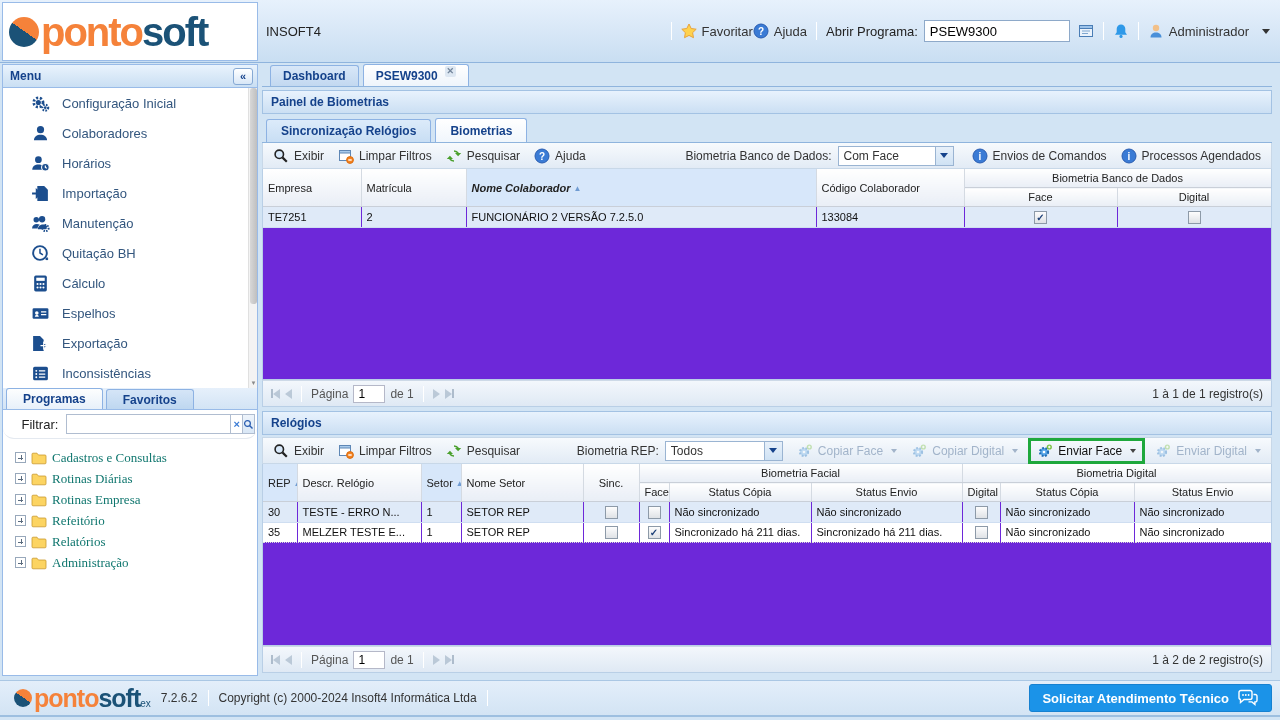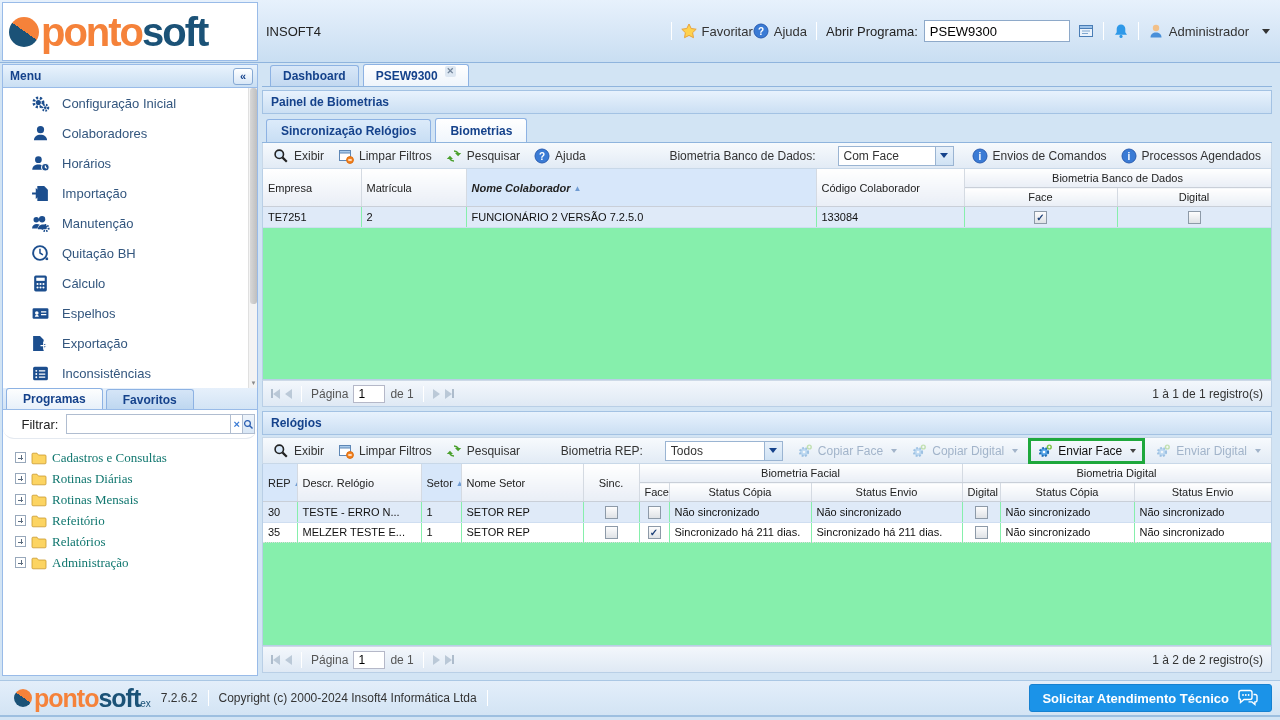--- a/index.html
+++ b/index.html
@@ -95,30 +95,30 @@
   .toolbar { display:flex; align-items:center; gap:6px; padding:0 6px;
     background:linear-gradient(#f7fafd,#e2ebf5); border:1px solid #c8d8e8; border-top:none; font-size:12px; color:#333; }
   .tb1 { height:26px; }
   .tb2 { height:27px; border-top:1px solid #c8d8e8; }
   .tb-btn { display:flex; align-items:center; gap:5px; padding:2px 4px; cursor:pointer; white-space:nowrap; }
   .tb-btn.disabled { color:#a2b4ca; cursor:default; }
   .tb-btn.disabled svg { opacity:.4; }
   .tb-caret { width:0; height:0; border-left:3.5px solid transparent; border-right:3.5px solid transparent;
     border-top:4px solid #444; margin-left:3px; }
   .tb-btn.disabled .tb-caret { border-top-color:#a2b4ca; }
-  .combo { display:flex; align-items:flex-end;margin-left:16px; }
+  .combo { display:flex; align-items:flex-end; }
   .combo-input { height:20px; border:1px solid #9ab4d2; background:#fff; font-size:12px;
     padding:0 5px; display:flex; align-items:center; }
   .combo-trigger { width:18px; height:20px; border:1px solid #9ab4d2; border-left:none;
     background:linear-gradient(#e7f0fa,#cfe2f4); display:flex; align-items:center; justify-content:center; cursor:pointer; }
   .combo-trigger:before { content:""; width:0; height:0; border-left:4px solid transparent;
     border-right:4px solid transparent; border-top:5px solid #15428b; }
   .hl-box { border:3px solid #1ea83c; display:flex; align-items:center; padding:0 2px; }
 
-  .grid { border:1px solid #b9cfe6; border-top:none; background:#86efac; overflow:hidden; }
+  .grid { border:1px solid #b9cfe6; border-top:none; background:#6d28d9; overflow:hidden; }
   .grid1 { height:211px; }
   .grid2 { height:182px; }
   table.gridtable { border-collapse:collapse; table-layout:fixed; width:1008px; font-size:11px; }
   .gridtable th { background:linear-gradient(#ffffff,#e9eef6); border-right:1px solid #d4dae2;
     border-bottom:1px solid #c9cfd8; font-weight:normal; color:#222; padding:3px 5px;
     text-align:left; white-space:nowrap; overflow:hidden; }
   .gridtable th.ctr { text-align:center; }
   .gridtable th.sorted { background:#d7e7fa; }
   .gridtable th.sorted-main { background:#d7e7fa; font-weight:bold; font-style:italic; }
   .sort-arrow { color:#6f9bd2; font-size:8px; vertical-align:1px; }
@@ -340,21 +340,21 @@
         <svg width="16" height="14" viewBox="0 0 16 14">
             <path d="M1 3.2a1 1 0 0 1 1-1h4l1.4 1.8H14a1 1 0 0 1 1 1v6.8a1 1 0 0 1-1 1H2a1 1 0 0 1-1-1z" fill="#fcd462" stroke="#c9992f" stroke-width=".8"></path>
           </svg>
         <span>Rotinas Diárias</span>
       </div>
       <div class="tree-item">
         <span class="expander"></span>
         <svg width="16" height="14" viewBox="0 0 16 14">
             <path d="M1 3.2a1 1 0 0 1 1-1h4l1.4 1.8H14a1 1 0 0 1 1 1v6.8a1 1 0 0 1-1 1H2a1 1 0 0 1-1-1z" fill="#fcd462" stroke="#c9992f" stroke-width=".8"></path>
           </svg>
-        <span>Rotinas Mensais</span>
+        <span>Rotinas Empresa</span>
       </div>
       <div class="tree-item">
         <span class="expander"></span>
         <svg width="16" height="14" viewBox="0 0 16 14">
             <path d="M1 3.2a1 1 0 0 1 1-1h4l1.4 1.8H14a1 1 0 0 1 1 1v6.8a1 1 0 0 1-1 1H2a1 1 0 0 1-1-1z" fill="#fcd462" stroke="#c9992f" stroke-width=".8"></path>
           </svg>
         <span>Refeitório</span>
       </div>
       <div class="tree-item">
         <span class="expander"></span>

